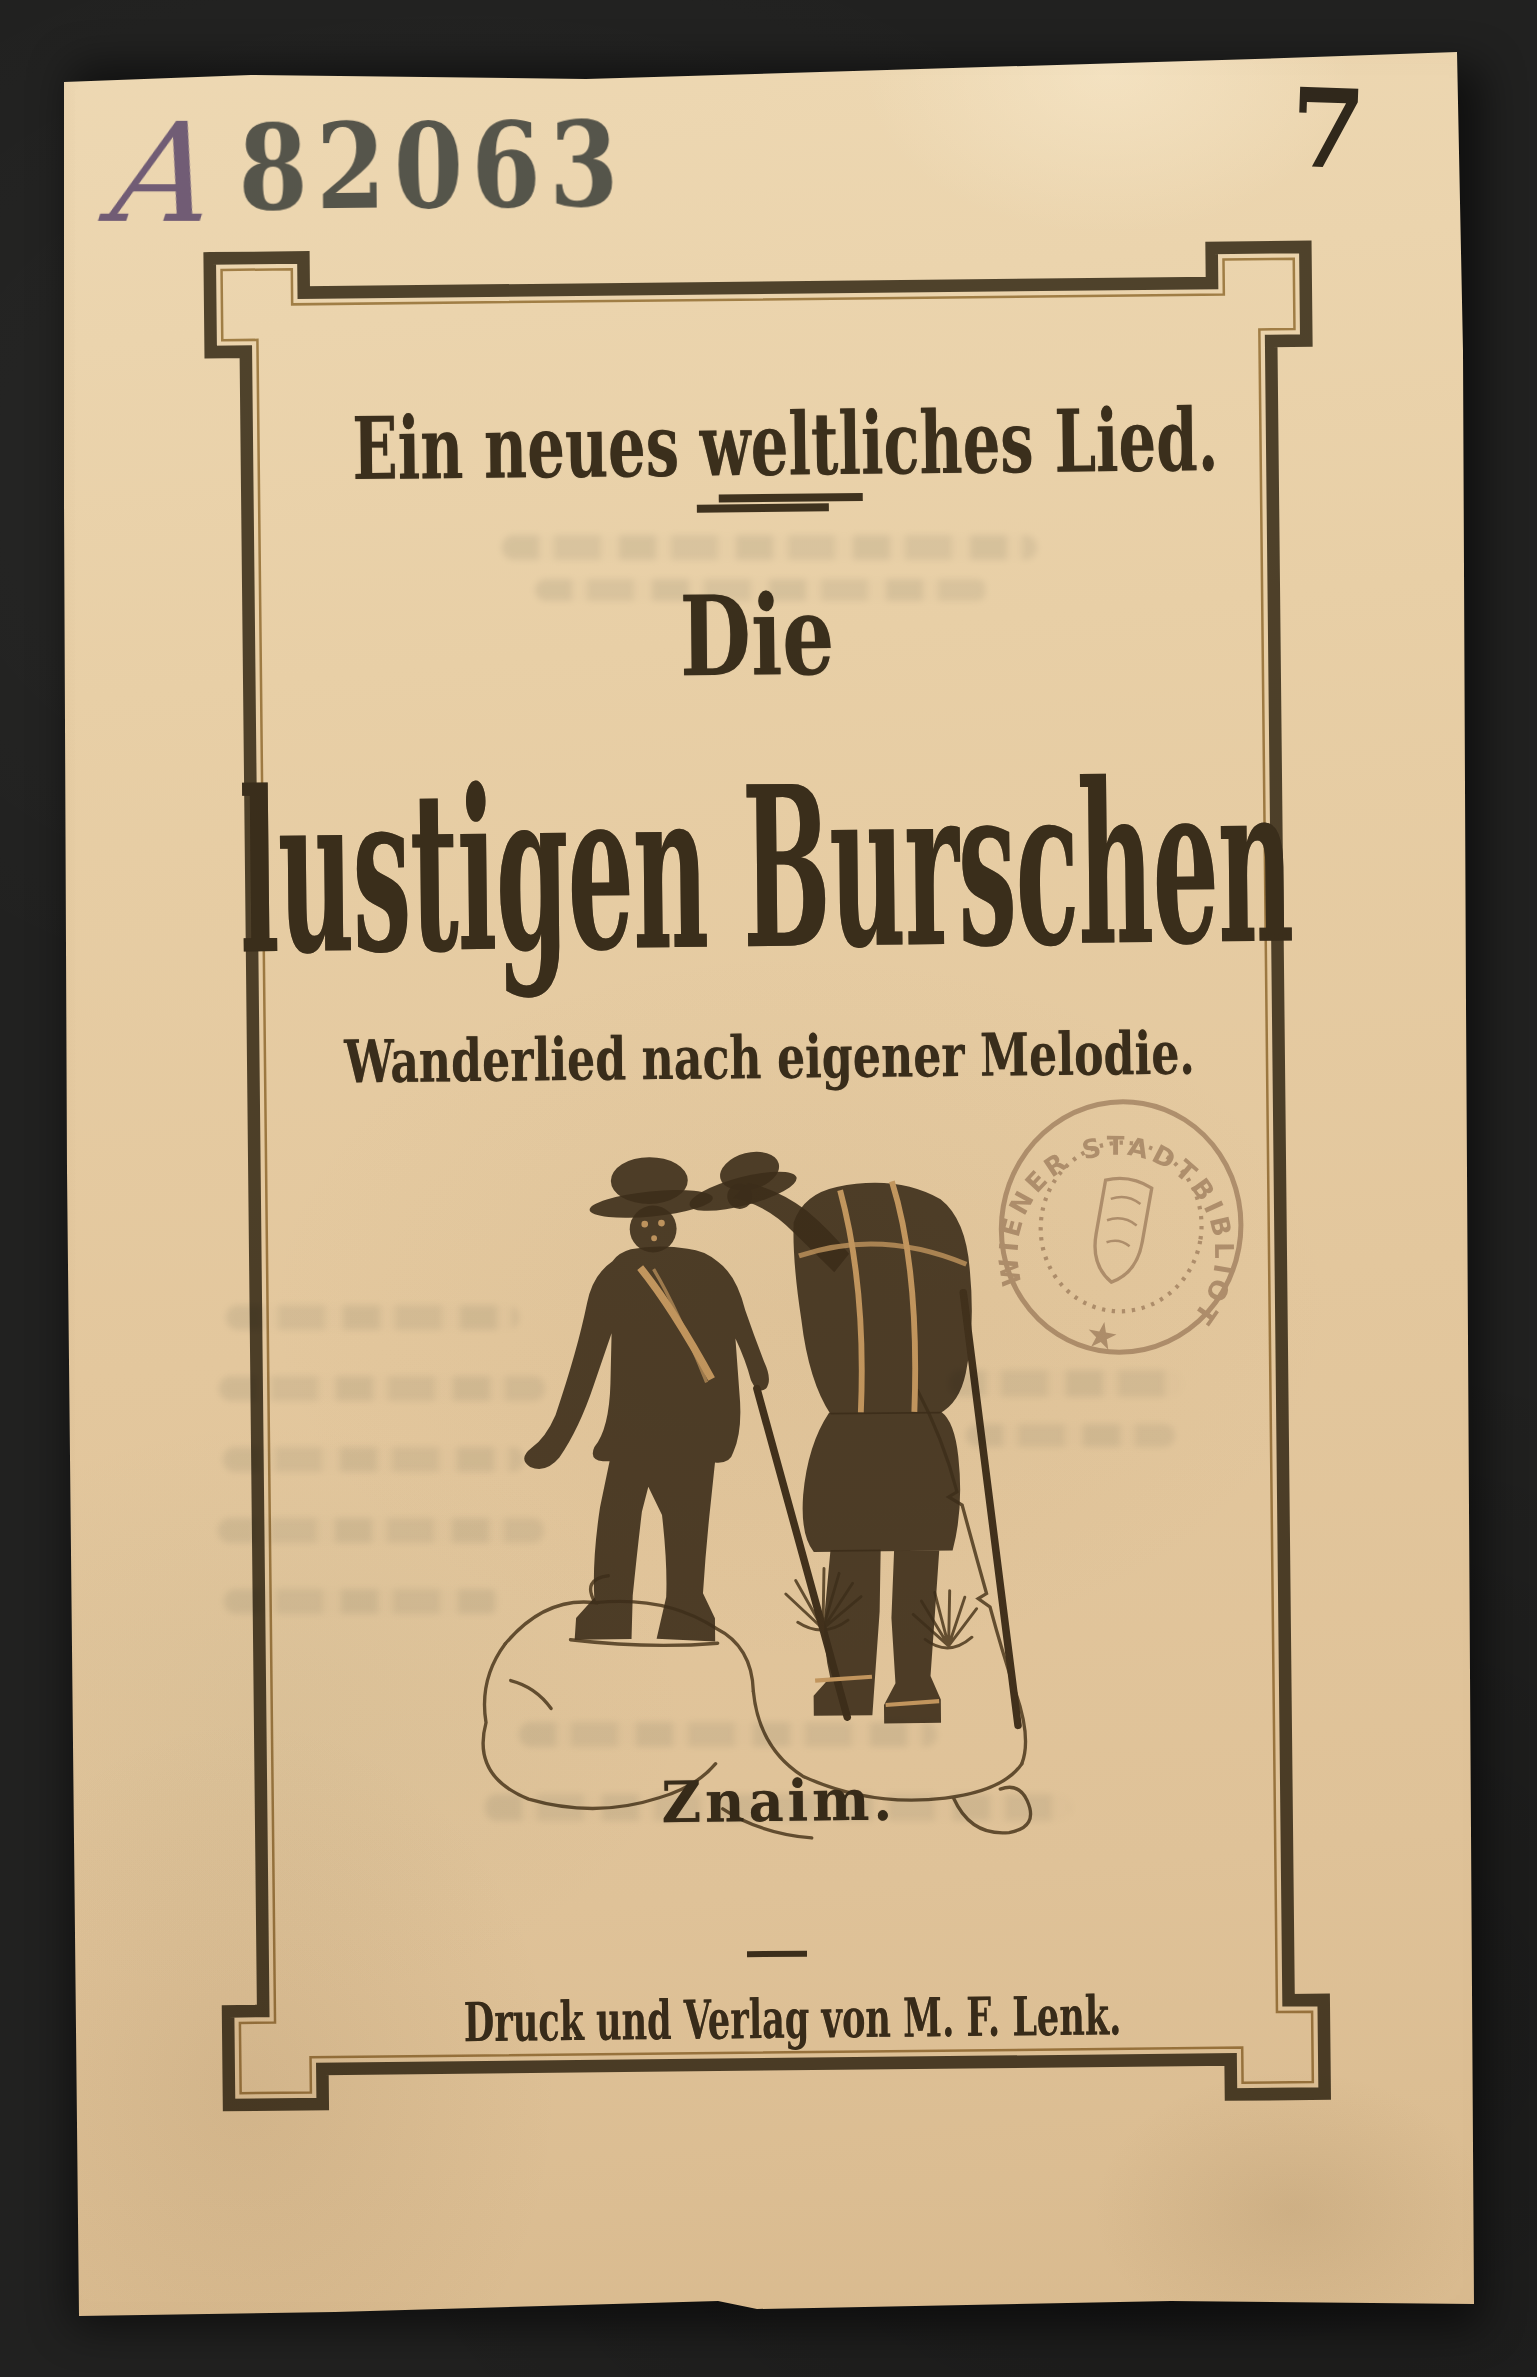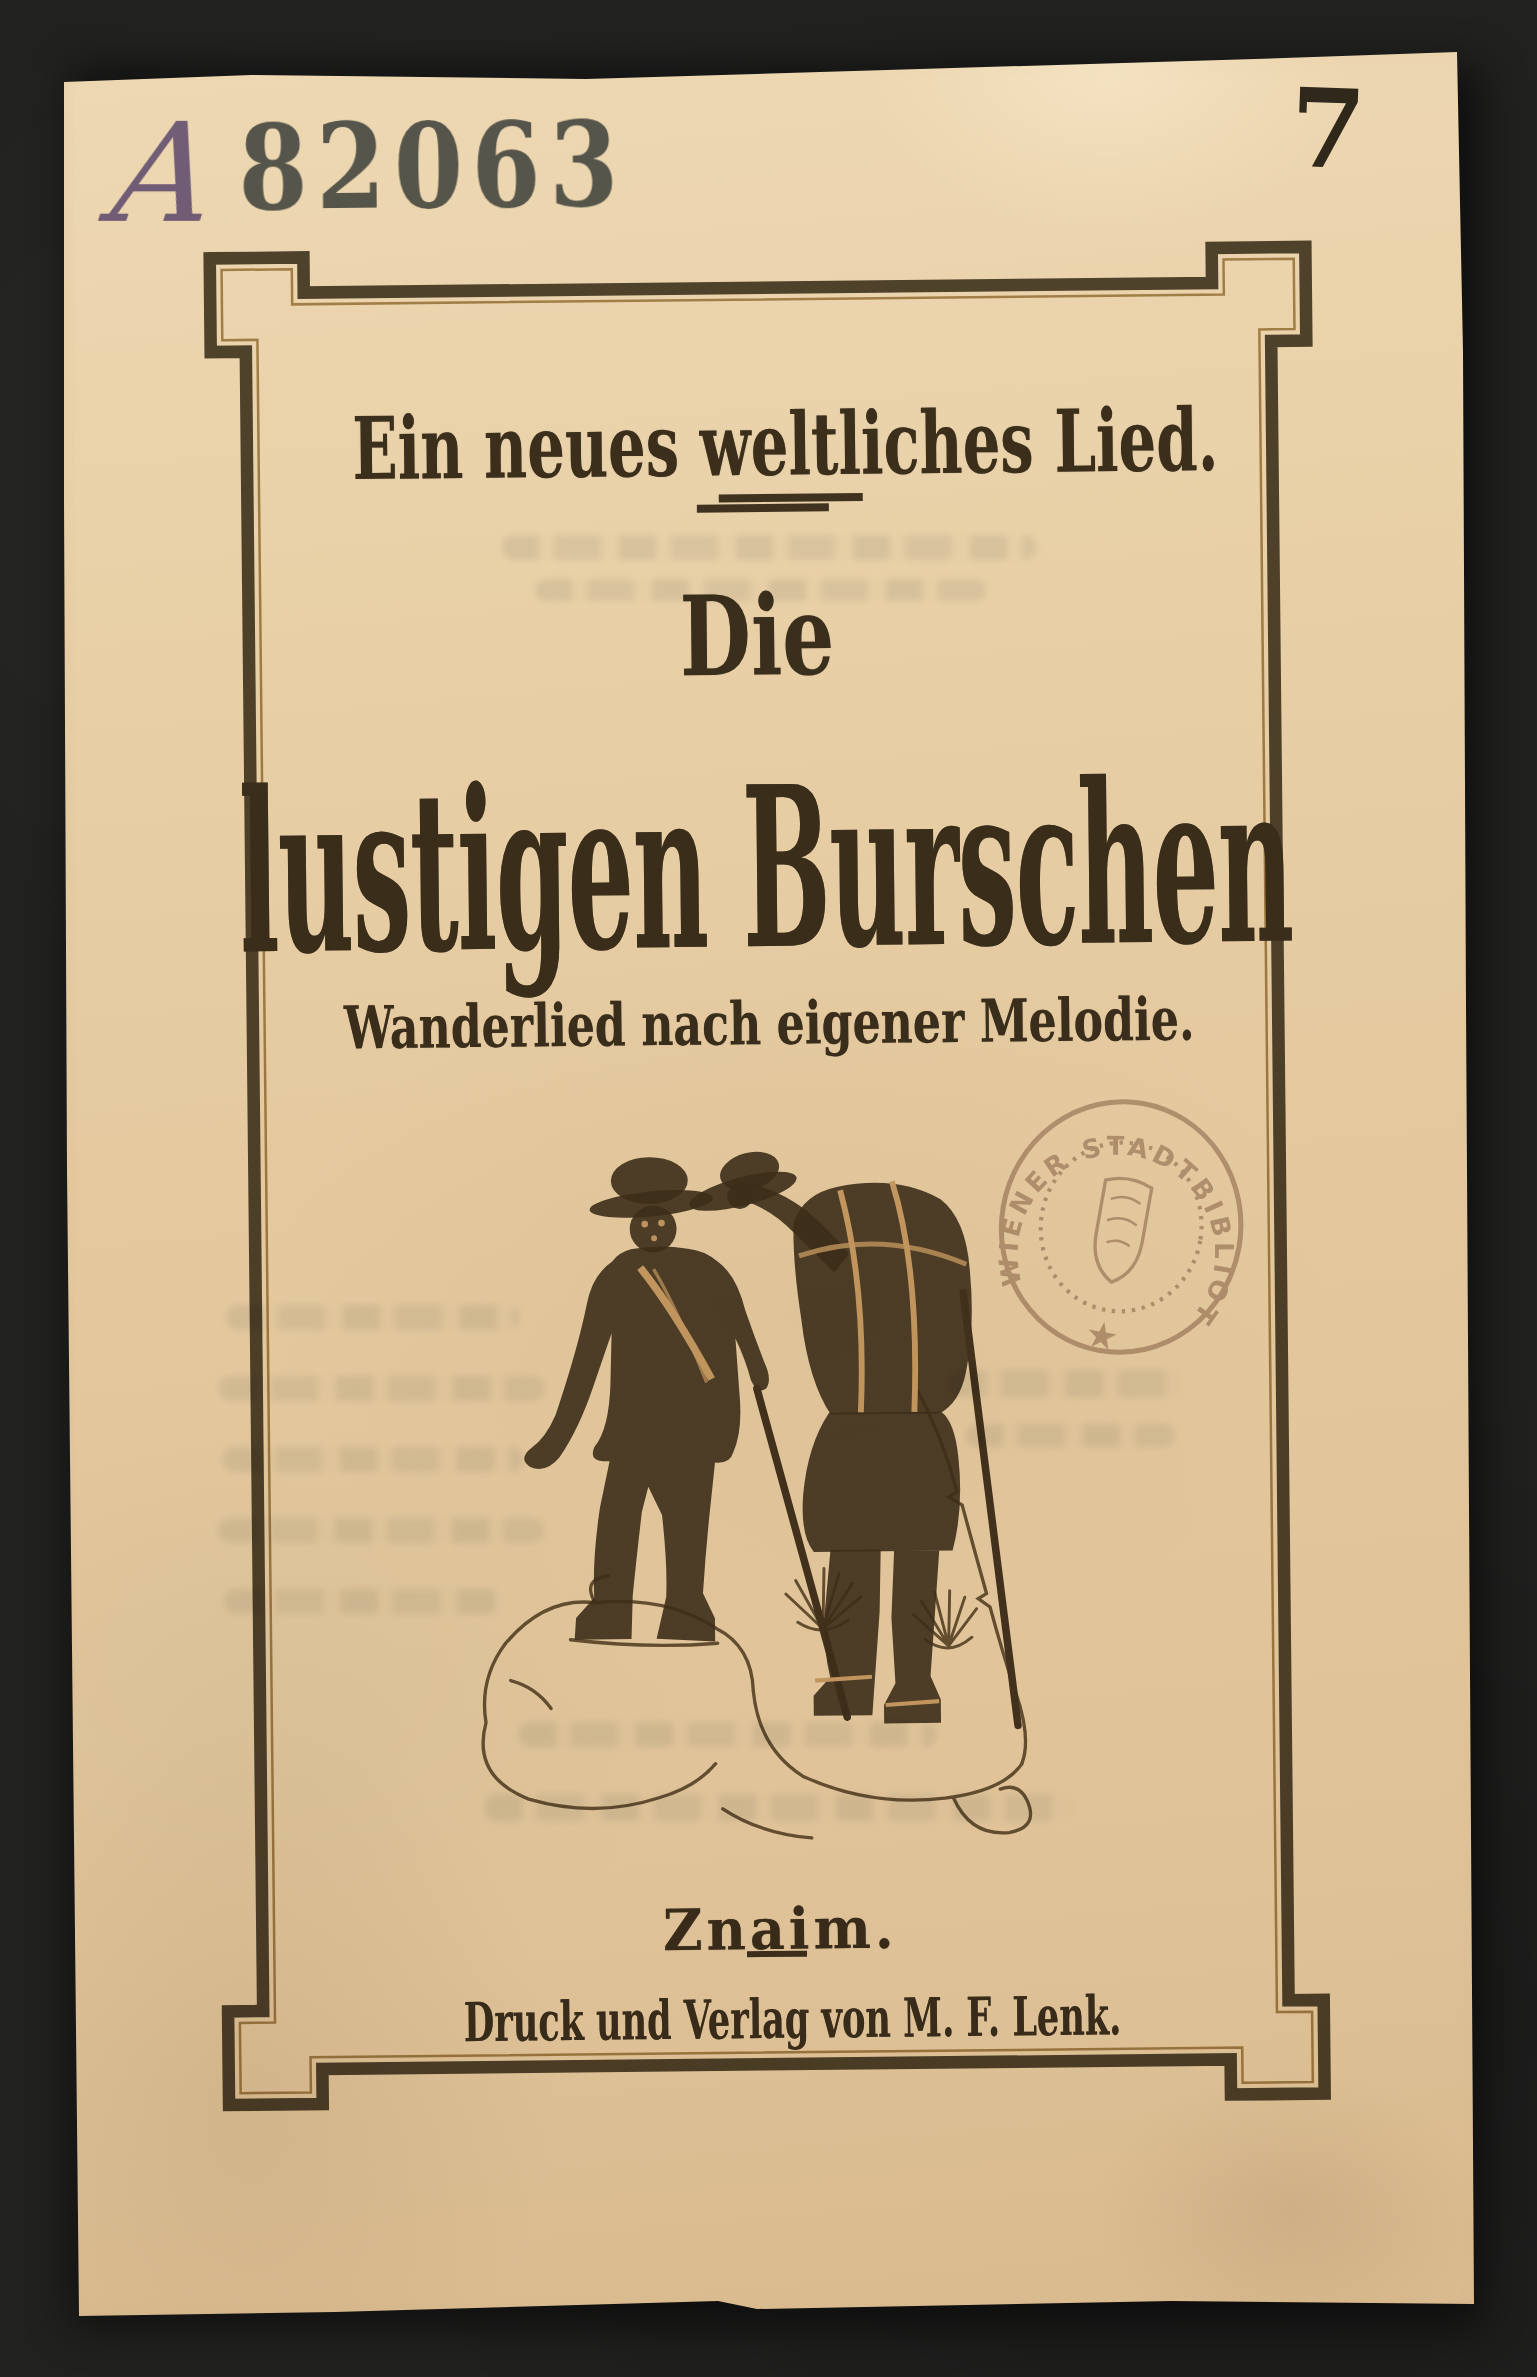--- a/index.html
+++ b/index.html
@@ -100,21 +100,21 @@
       <div class="rule" style="left:726px;top:494px;width:144px;height:7.5px"></div>
       <div class="rule" style="left:704px;top:504px;width:132px;height:8.4px"></div>
 
       <div class="cx" style="left:763px;top:581px">
         <span class="frak" style="font-size:105px;transform:scale(.78,1.05)">Die</span>
       </div>
       <div class="cx" style="left:769px;top:757px">
         <span class="frak" style="font-size:222px;letter-spacing:-2.5px;transform:scale(.47,1)">lustigen Burschen</span>
       </div>
 
-      <div class="cx" style="left:771px;top:994px">
+      <div class="cx" style="left:771px;top:1028px">
         <span class="frak" style="font-size:59px;transform:scale(.75,1)">Wanderlied nach eigener Melodie.</span>
       </div>
 
       <svg class="abs" width="1538" height="2377" viewBox="0 0 1838 2842" aria-label="two-wanderers-on-rocks-illustration">
         <g stroke="#57492f" stroke-width="4" fill="none" stroke-linecap="round" opacity=".85">
           <path d="M598,1962 Q646,1906 706,1914 Q690,1886 722,1882"></path>
           <path d="M706,1914 Q790,1906 850,1946 Q893,1968 894,2022"></path>
           <path d="M598,1962 Q566,2004 574,2056 Q556,2120 624,2148 Q704,2172 780,2148 Q824,2136 848,2108"></path>
           <path d="M676,1958 Q770,1970 852,1964"></path>
           <path d="M1094,1664 Q1124,1722 1140,1786 L1130,1792 L1146,1802 Q1160,1856 1174,1908 L1164,1914 L1178,1924 Q1192,1978 1208,2028 Q1226,2082 1214,2112"></path>
@@ -156,21 +156,21 @@
           <path d="M954,1502 Q1052,1470 1154,1514" stroke="#dcc29a" stroke-width="6" fill="none" opacity=".8"></path>
           <path d="M988,1690 Q962,1728 956,1788 Q952,1836 968,1856 L1134,1856 Q1148,1806 1142,1744 Q1138,1702 1122,1690 Z"></path>
           <path d="M988,1854 L980,1932 Q978,1972 986,2006 L966,2028 L966,2052 L1036,2052 L1040,2002 L1046,1928 L1048,1854 Z"></path>
           <path d="M1064,1856 L1060,1936 L1064,2014 L1050,2040 L1050,2062 L1118,2062 L1118,2034 L1106,2006 L1112,1932 L1118,1856 Z"></path>
           <path d="M968,2010 L1036,2006" stroke="#dcc29a" stroke-width="5"></path>
           <path d="M1052,2040 L1116,2036" stroke="#dcc29a" stroke-width="5"></path>
           <path d="M1150,1548 L1210,2066" stroke="#4a3f2d" stroke-width="9" stroke-linecap="round" fill="none"></path>
         </g>
       </svg>
 
-      <div class="cx" style="left:772px;top:1900px">
+      <div class="cx" style="left:772px;top:1772px">
         <span class="frak" style="font-size:57px;letter-spacing:4.2px;transform:scale(.95,1)">Znaim.</span>
       </div>
       <div class="rule" style="left:739px;top:1951px;width:60px;height:5.9px"></div>
       <div class="cx" style="left:784px;top:1992px">
         <span class="frak" style="font-size:54px;transform:scale(.65,1)">Druck und Verlag von M. F. Lenk.</span>
       </div>
     </div>
 
     <svg class="abs lib-stamp" width="1538" height="2377" viewBox="0 0 1838 2842">
       <g transform="rotate(10 1340 1467)" opacity=".5" fill="#8a6f5e" stroke="#8a6f5e">

